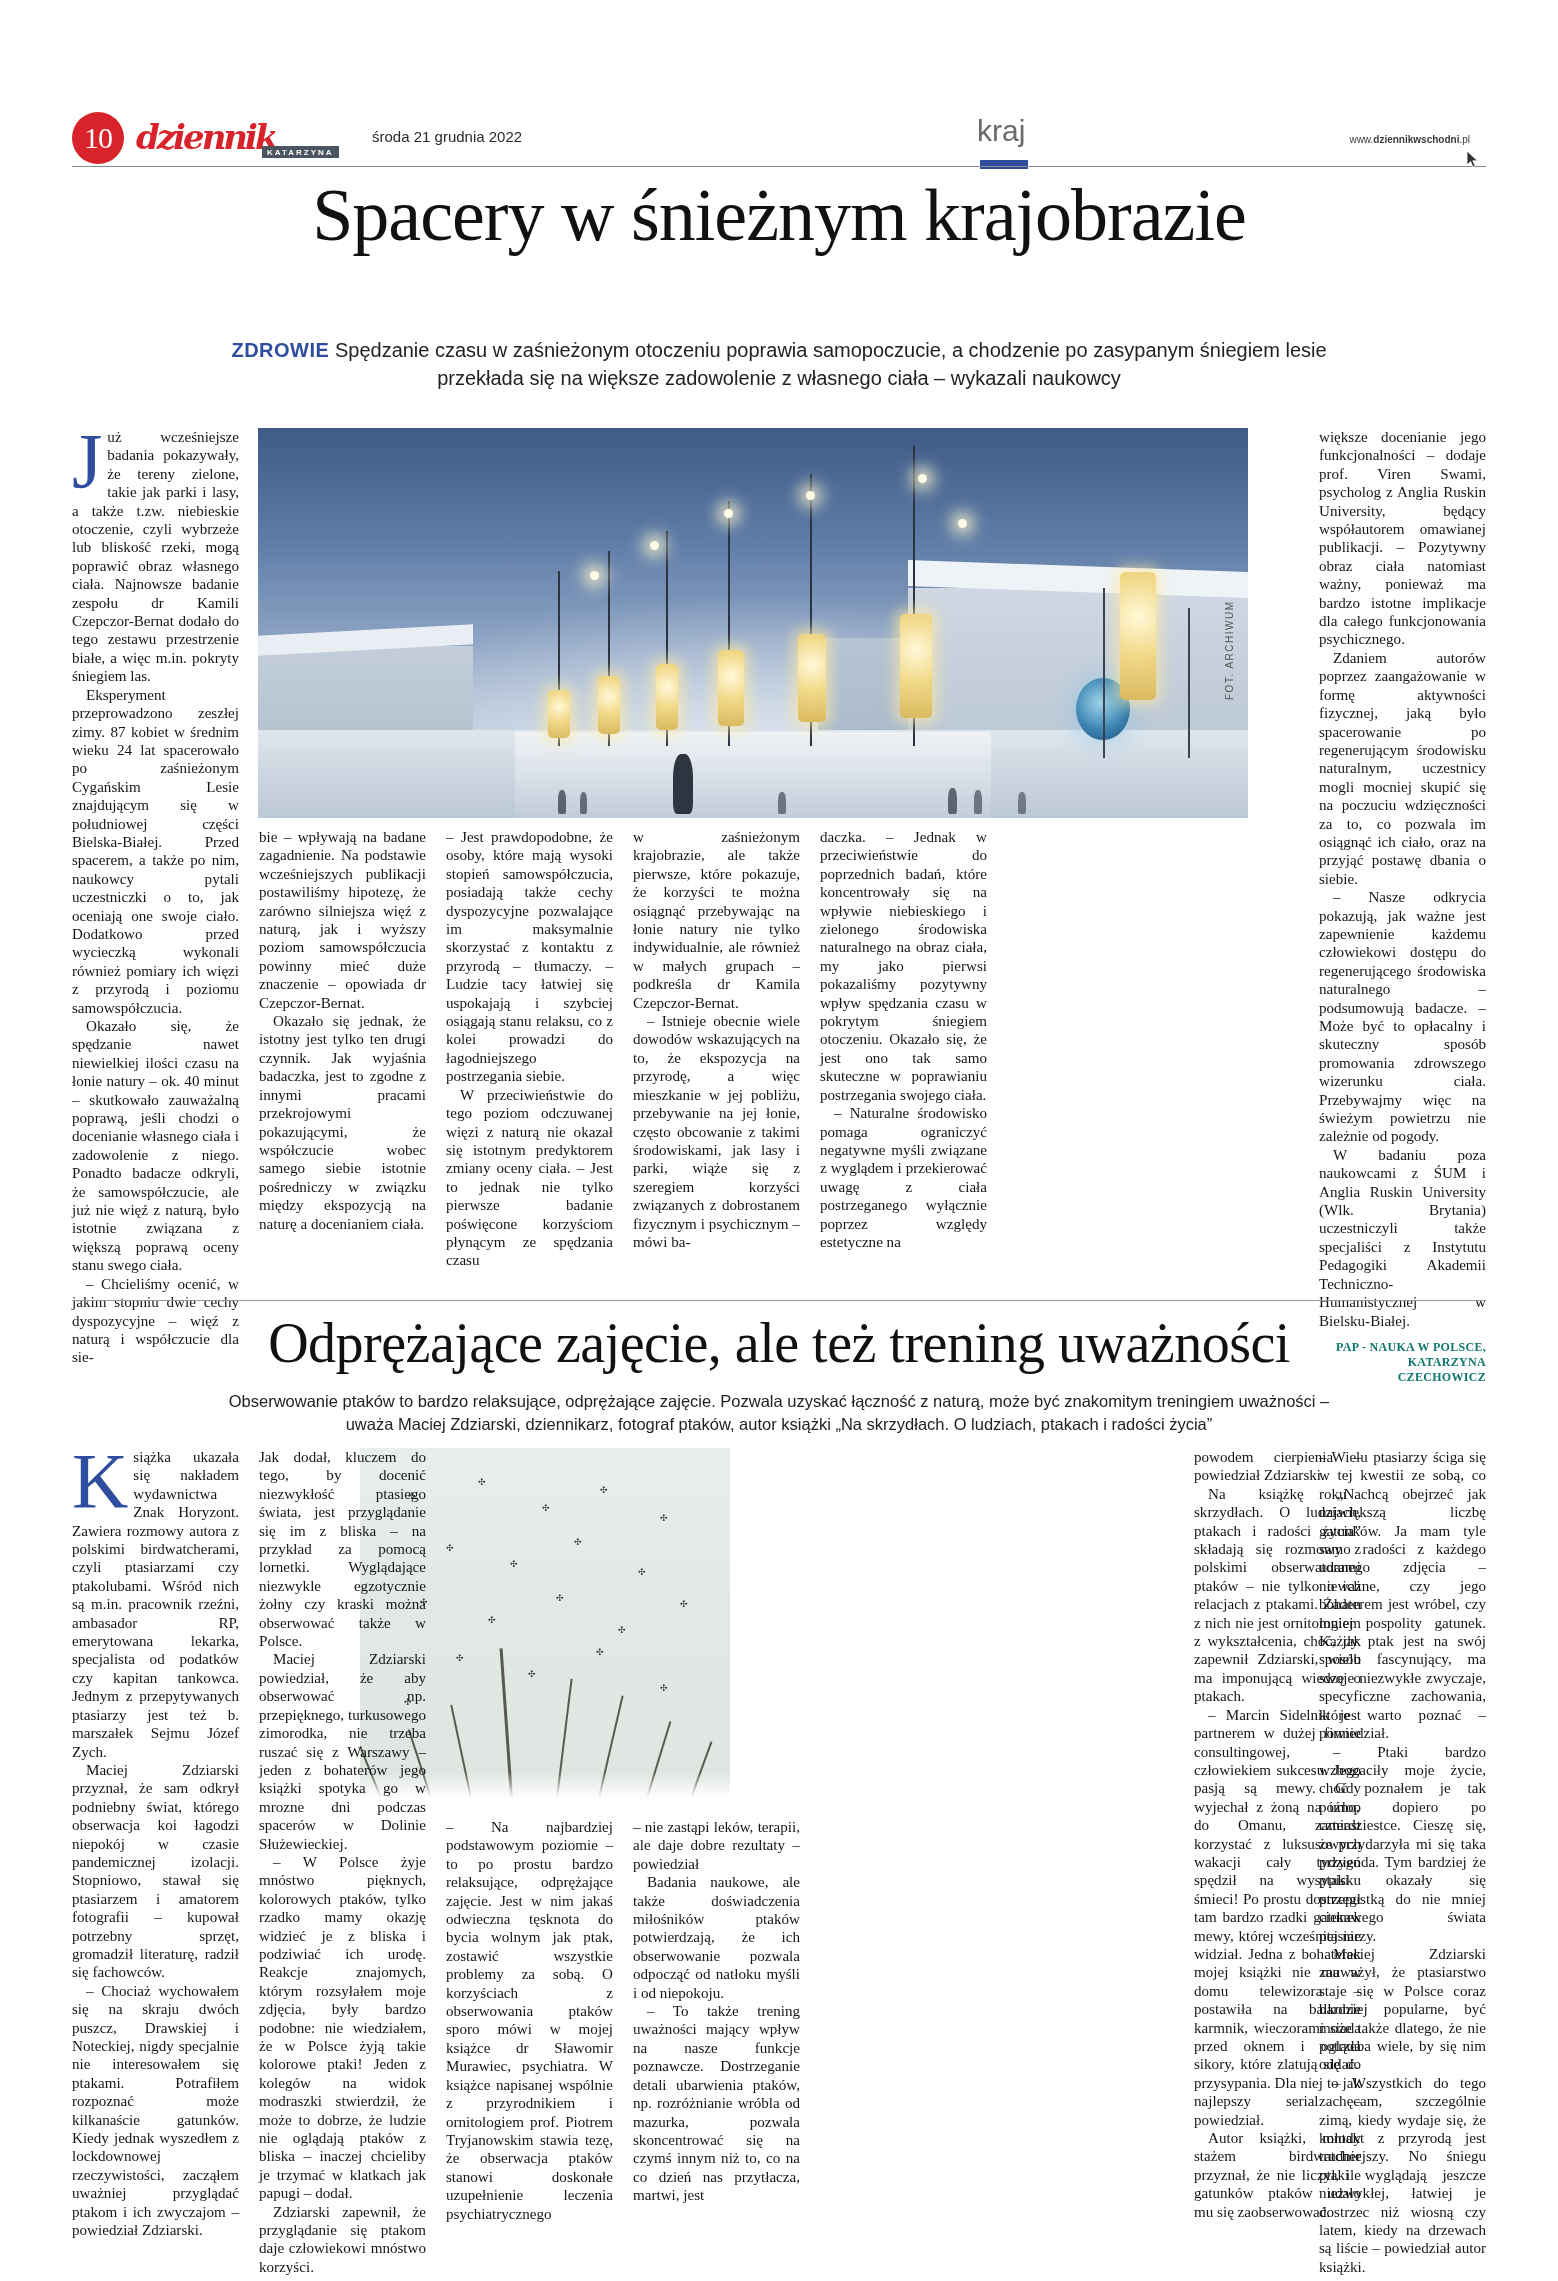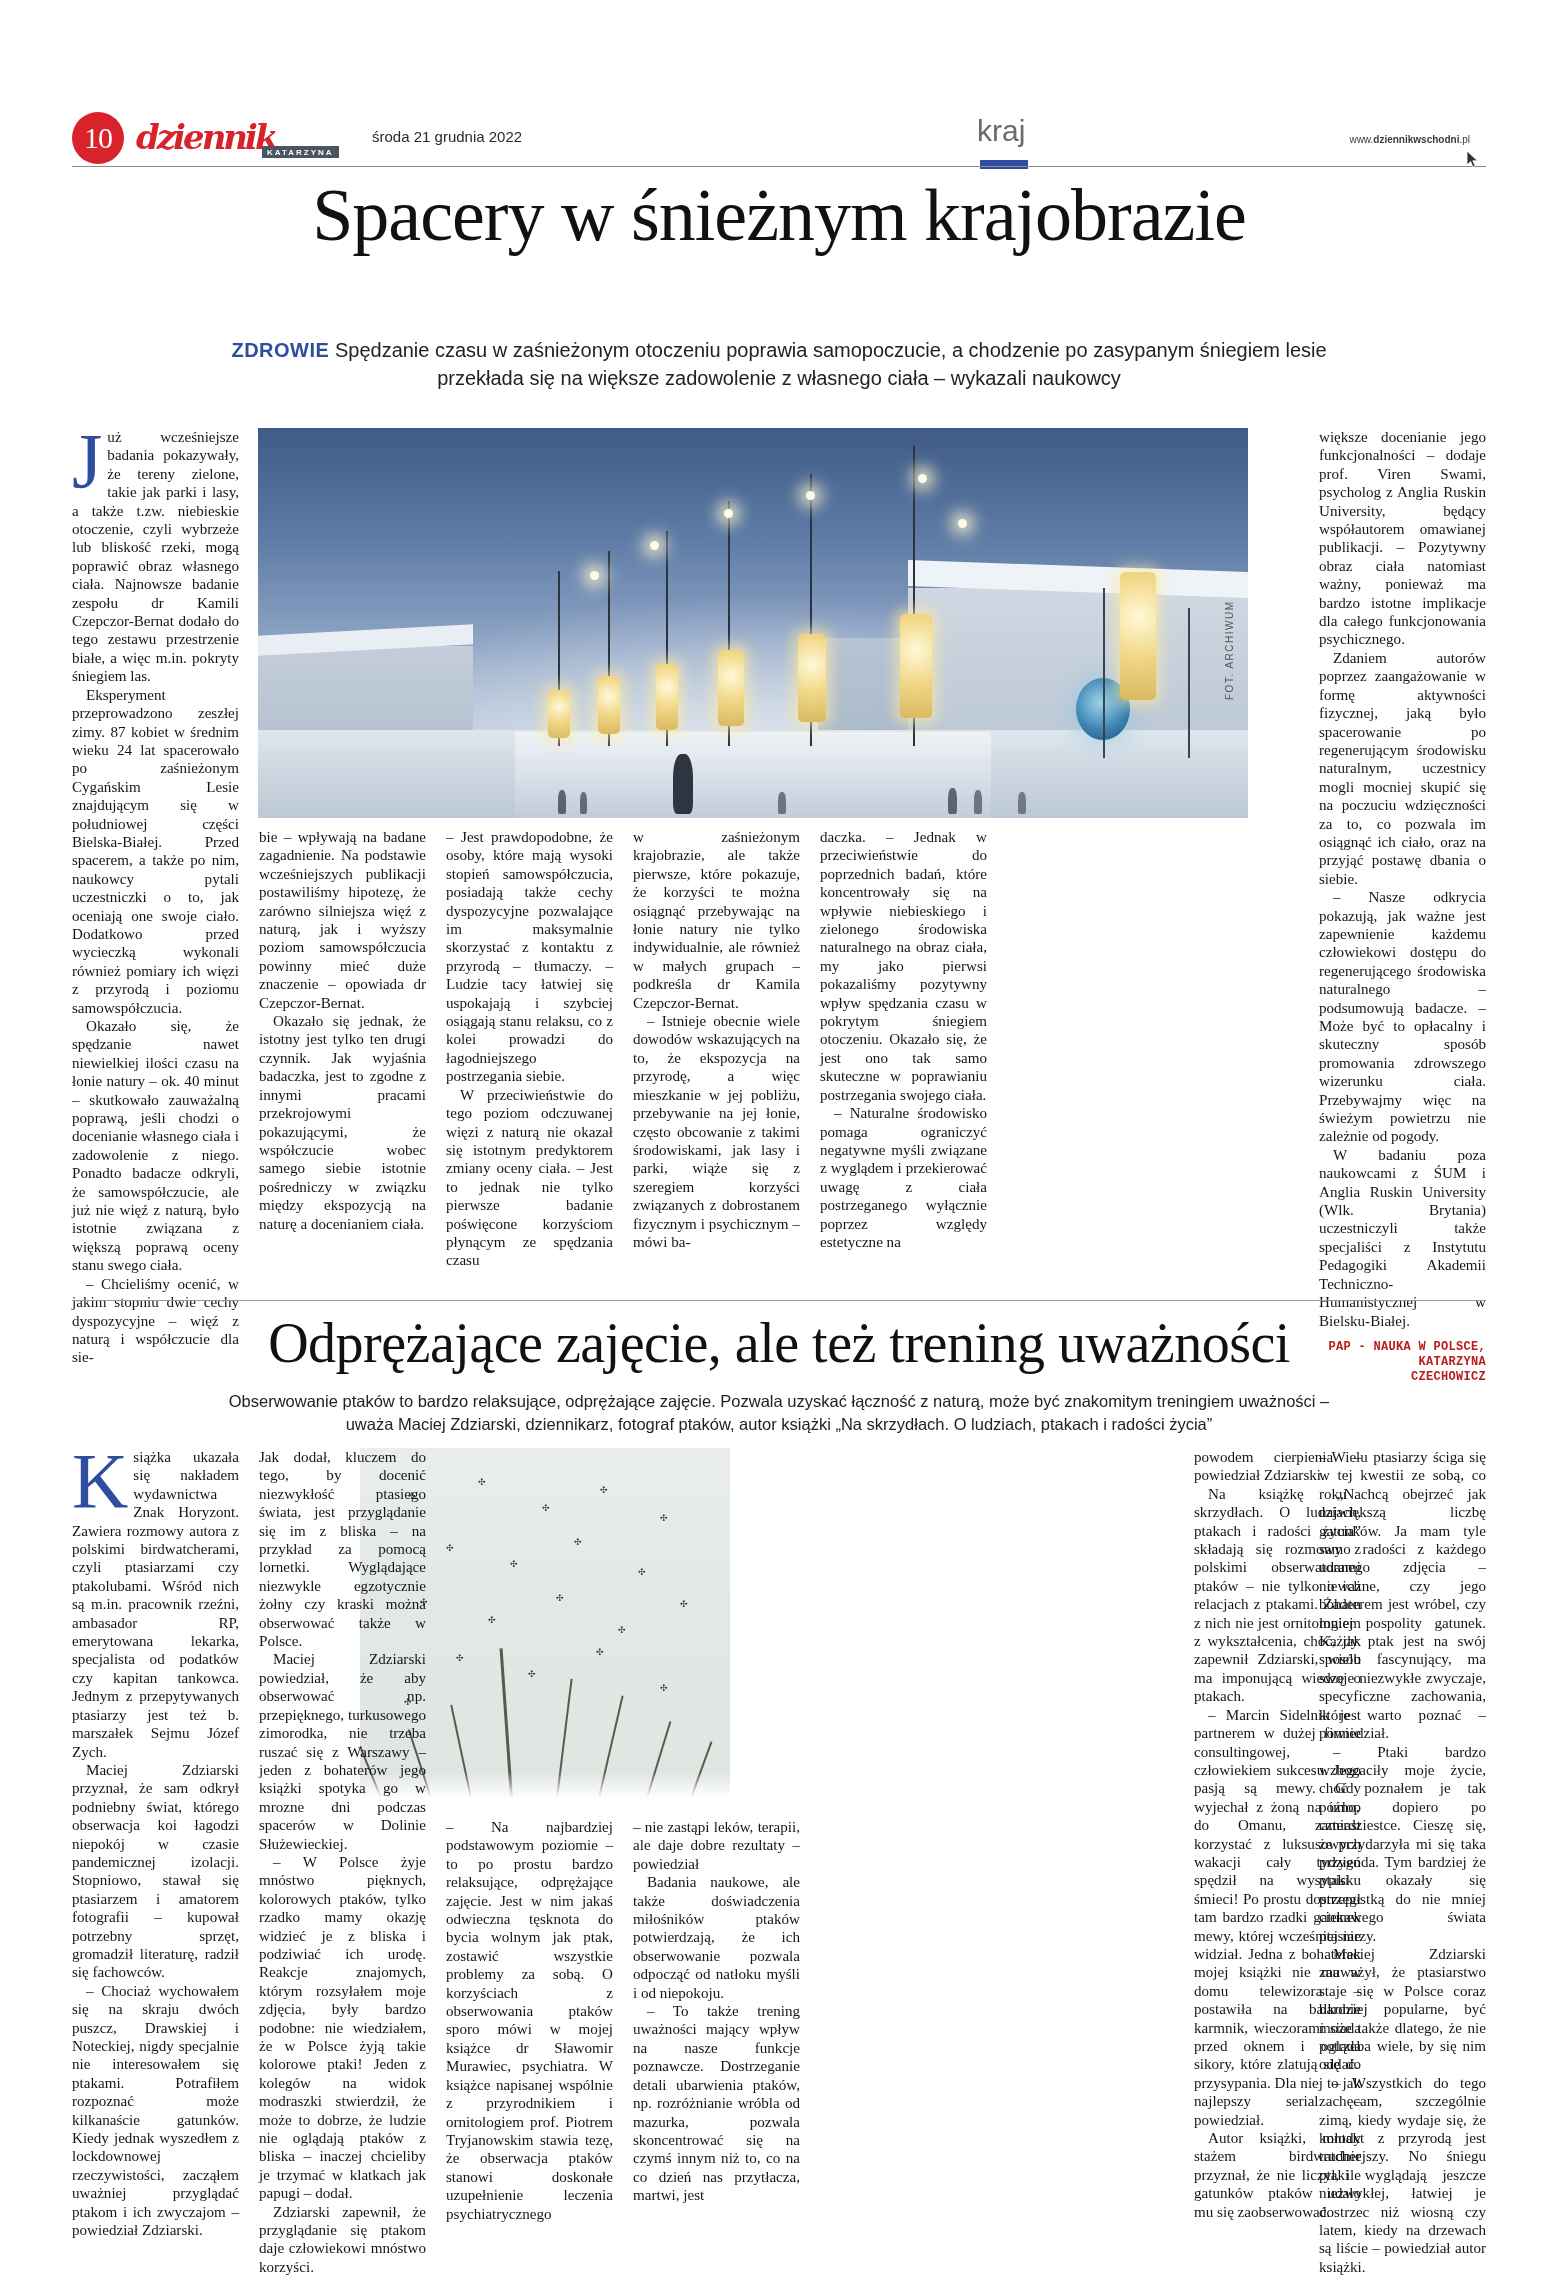--- a/index.html
+++ b/index.html
@@ -82,22 +82,22 @@
   .photo1{
     position:absolute;left:258px;top:428px;width:990px;height:390px;overflow:hidden;
   }
   .credit1{
     position:absolute;left:1224px;top:700px;
     font-family:"Liberation Sans",sans-serif;font-size:10px;letter-spacing:1.5px;
     color:#555;transform:rotate(-90deg);transform-origin:left top;white-space:nowrap;
   }
 
   .byline{
-    font-family:Liberation Mono, monospace;font-size:12px;font-weight:bold;
-    text-align:right;letter-spacing:0.3px;line-height:15px;margin-top:10px;color:#b91c1c;
+    font-family:Liberation Serif, serif;font-size:12px;font-weight:bold;
+    text-align:right;letter-spacing:0.3px;line-height:15px;margin-top:10px;color:#0f766e;
   }
 
   
   .hr2{position:absolute;left:72px;top:1300px;width:1414px;height:1px;background:#9a9a9a;}
   .headline2{
     position:absolute;left:72px;top:1312px;width:1414px;text-align:center;
     font-family:"Liberation Serif",serif;font-size:56px;line-height:62px;color:#111;letter-spacing:-0.5px;
   }
   .subhead2{
     position:absolute;left:140px;top:1390px;width:1278px;text-align:center;

